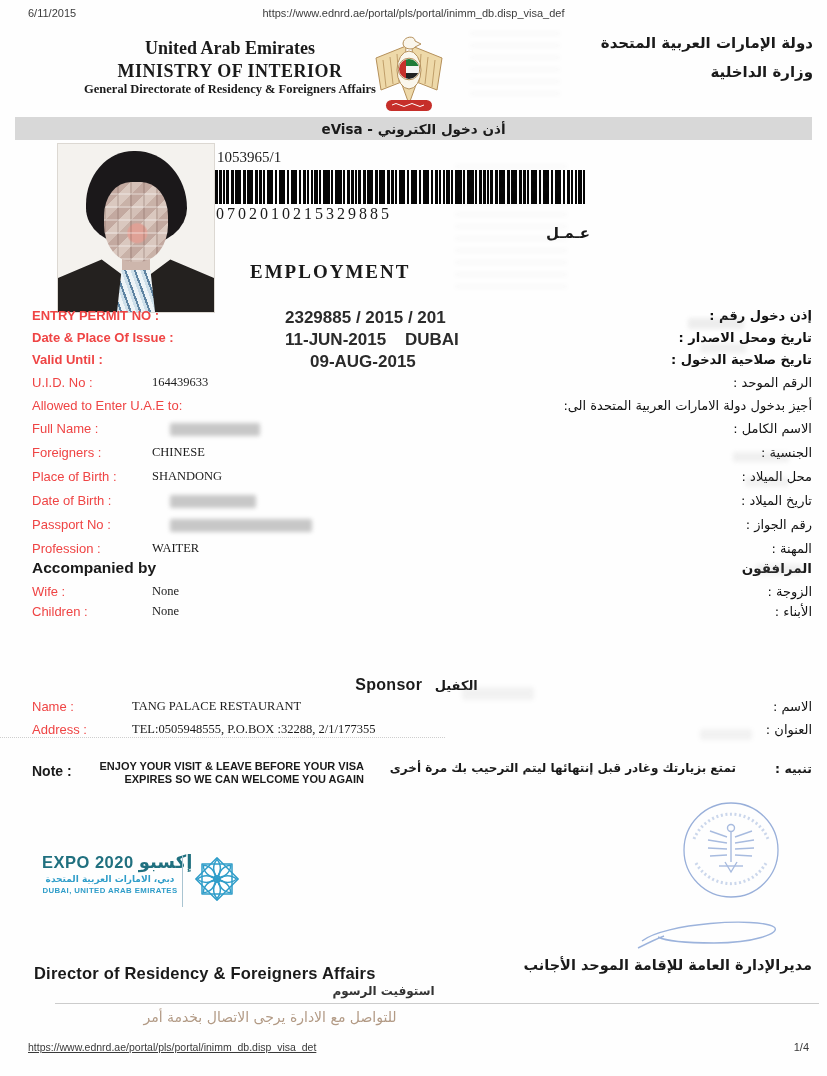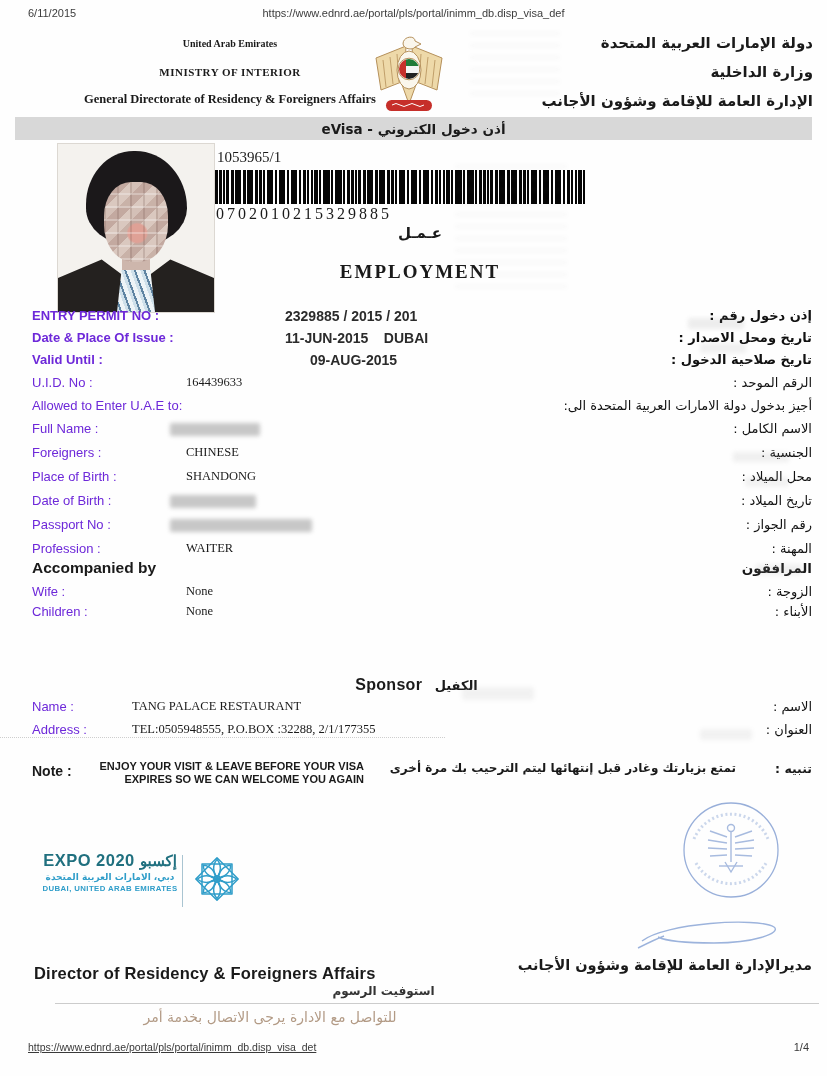--- a/index.html
+++ b/index.html
@@ -8,22 +8,22 @@
   .abs{position:absolute;}
   .ar{font-family:"DejaVu Sans",sans-serif;direction:rtl;unicode-bidi:isolate;}
   .serifv{font-family:"Liberation Serif",serif;}
   
   .ph-date{left:28px;top:7px;font-size:11px;color:#3c3c3c;}
   .ph-url{left:0;right:0;top:7px;text-align:center;font-size:11px;color:#3c3c3c;}
   .pf-url{left:28px;top:1041px;font-size:10.5px;color:#3a3a3a;text-decoration:underline;}
   .pf-page{right:18px;top:1041px;font-size:11px;color:#3a3a3a;}
   
   .lh-en{left:30px;top:38px;width:400px;text-align:center;font-family:"Liberation Serif",serif;font-weight:bold;}
-  .lh-en .l1{font-size:10px;margin-bottom:17px;}
-  .lh-en .l2{font-size:11px;letter-spacing:.5px;margin-bottom:14px;}
+  .lh-en .l1{font-size:18px;margin-bottom:2px;}
+  .lh-en .l2{font-size:18px;letter-spacing:.5px;}
   .lh-en .l3{font-size:12.5px;}
   .lh-ar{right:14px;top:34px;width:330px;text-align:right;font-weight:bold;}
   .lh-ar div{font-size:15px;margin-bottom:11px;}
   
   .banner{left:15px;top:117px;width:797px;height:23px;background:#d8d8d8;
           display:flex;align-items:center;justify-content:center;}
   .banner span{font-size:13.5px;font-weight:bold;direction:rtl;}
   
   .photo{left:57px;top:143px;width:156px;height:168px;background:#f4f2ee;border:1px solid #dcd8d2;overflow:hidden;}
   .hair{position:absolute;left:28px;top:7px;width:101px;height:94px;background:#1b181a;
@@ -44,33 +44,33 @@
         clip-path:polygon(12% 0,88% 0,100% 100%,0 100%);}
   
   .bc-num1{left:217px;top:149px;font-size:15px;}
   .barcode{left:215px;top:170px;width:372px;height:34px;background-color:transparent;
         background-image:
           repeating-linear-gradient(90deg,#050505 0 2px,transparent 2px 4px),
           repeating-linear-gradient(90deg,#050505 0 1px,transparent 1px 6px),
           repeating-linear-gradient(90deg,#050505 0 3px,transparent 3px 11px);}
   .bc-num2{left:216px;top:205px;font-size:16px;letter-spacing:3px;}
   
-  .doc-type{left:250px;top:224px;width:340px;text-align:center;}
+  .doc-type{left:250px;top:224px;width:340px;}
   .doc-type .t-ar{font-size:15px;font-weight:bold;}
   .doc-type .t-en{font-family:"Liberation Serif",serif;font-size:19px;font-weight:bold;letter-spacing:2px;margin-top:19px;}
   
   .fields{left:32px;top:308px;width:780px;}
   .frow{position:relative;height:24px;}
   .frow.h22{height:22px;}.frow.h23{height:23px;}
-  .flabel{position:absolute;left:0;font-size:13px;color:#6d28d9;}
+  .flabel{position:absolute;left:0;font-size:13px;color:#ef4444;}
   .flabel.b{font-weight:bold;}
   .fvalue{position:absolute;font-size:12.5px;white-space:pre;}
-  .val-far{left:253px;font-weight:bold;font-size:14px;color:#2b2b2b;text-align:center;}
+  .val-far{left:253px;font-weight:bold;font-size:17px;color:#2b2b2b;text-align:center;}
   .val-ind{left:278px;}
-  .val-near{left:154px;}
+  .val-near{left:120px;}
   .farb{position:absolute;right:0;font-size:13px;color:#111;text-align:right;}
   .farb.b{font-weight:bold;}
   .redact{position:absolute;top:2px;height:13px;background:#c7c7c7;filter:blur(2px);border-radius:2px;}
   
   .acc-title{left:32px;top:559px;width:780px;position:absolute;}
   .acc-title .en{font-size:15.5px;font-weight:bold;}
   .acc-title .arr{position:absolute;right:0;top:1px;font-size:13.5px;font-weight:bold;}
   .acc-rows{left:32px;top:584px;width:780px;}
   .acc-rows .frow{height:20px;}
   .sp-head{left:0;right:0;top:676px;text-align:center;}
@@ -83,21 +83,21 @@
   .note-line{left:0;top:737px;width:445px;border-top:1px dotted #b5b5b5;opacity:.65;}
   .note{left:32px;top:757px;width:780px;height:46px;position:absolute;}
   .note .nlabel{position:absolute;left:0;top:6px;font-size:14px;font-weight:bold;}
   .note .ntext{position:absolute;left:60px;top:3px;width:272px;font-size:11px;font-weight:bold;line-height:13px;text-align:right;}
   .note .nlabel-ar{position:absolute;right:0;top:4px;font-size:12.5px;font-weight:bold;}
   .note .ntext-ar{position:absolute;right:76px;top:4px;font-size:12px;font-weight:bold;}
   
   .expo{left:42px;top:845px;width:230px;height:70px;position:absolute;}
   .expo-text{position:absolute;left:0;top:6px;width:136px;text-align:center;}
   .expo-l1{font-size:16.5px;font-weight:bold;color:#20707f;letter-spacing:.5px;white-space:nowrap;}
-  .expo-l1 .ax{font-size:15px;font-family:Liberation Serif, serif;}
+  .expo-l1 .ax{font-size:18px;}
   .expo-l2{font-size:9px;font-weight:bold;color:#2f9dc9;margin-top:2px;}
   .expo-l3{font-size:7.8px;font-weight:bold;color:#2f9dc9;letter-spacing:.4px;margin-top:2px;}
   .expo-sep{position:absolute;left:140px;top:10px;width:1px;height:52px;background:#a9c4d1;}
   .expo-rose{position:absolute;left:148px;top:7px;}
   
   .stamp{left:672px;top:797px;}
   .sig{left:636px;top:915px;}
   .dir-ar{right:15px;top:957px;font-size:14.5px;font-weight:bold;}
   .dir-en{left:34px;top:964px;font-size:16.5px;font-weight:bold;letter-spacing:.2px;}
   .fees{left:0;right:60px;top:984px;text-align:center;font-size:12px;font-weight:bold;color:#333;}
@@ -143,21 +143,20 @@
         <rect x="36" y="43" width="14" height="7" fill="#222222"></rect>
       </g>
       <rect x="16" y="70" width="46" height="11" rx="5.5" fill="#c62f2a"></rect>
       <path d="M22,75 q4,-3 8,0 q4,3 8,0 q4,-3 8,0 q4,3 8,0" stroke="#ffffff" stroke-width="1" fill="none"></path>
     </svg>
   </div>
 
   <div class="abs lh-ar">
     <div class="ar">دولة الإمارات العربية المتحدة</div>
     <div class="ar">وزارة الداخلية</div>
-    <div class="ar">الإدارة العامة للإقامة وشؤون الأجانب</div>
   </div>
 
   <div class="abs banner">
     <span class="ar">أذن دخول الكتروني - eVisa</span>
   </div>
 
   <div class="abs photo">
     <div class="hair"></div>
     <div class="neck"></div>
     <div class="jacket"></div>
@@ -318,21 +317,21 @@
         </g>
       </g>
     </svg>
   </div>
   <div class="abs sig">
     <svg width="150" height="36" viewBox="0 0 150 36">
       <path d="M6,26 C28,8 122,2 138,12 C146,18 118,28 78,28 C52,28 30,26 22,22 M2,33 C10,29 20,24 28,21" fill="none" stroke="#9cb3dc" stroke-width="1.4"></path>
     </svg>
   </div>
 
-  <div class="abs dir-ar ar">مديرالإدارة العامة للإقامة وشؤون الأجانب</div>
+  <div class="abs dir-ar ar">مديرالإدارة العامة للإقامة الموحد الأجانب</div>
   <div class="abs fees ar">استوفيت الرسوم</div>
   <div class="abs dir-en">Director of Residency &amp; Foreigners Affairs</div>
   <div class="abs footrule"></div>
   <div class="abs contact ar">للتواصل مع الادارة يرجى الاتصال بخدمة أمر</div>
 
   <div class="abs pf-url">https://www.ednrd.ae/portal/pls/portal/inimm_db.disp_visa_det</div>
   <div class="abs pf-page">1/4</div>
 
   <div class="ghostpat" style="left:455px;top:165px;width:112px;height:132px;opacity:.05;"></div>
   <div class="ghostpat" style="left:470px;top:32px;width:90px;height:68px;opacity:.05;"></div>

